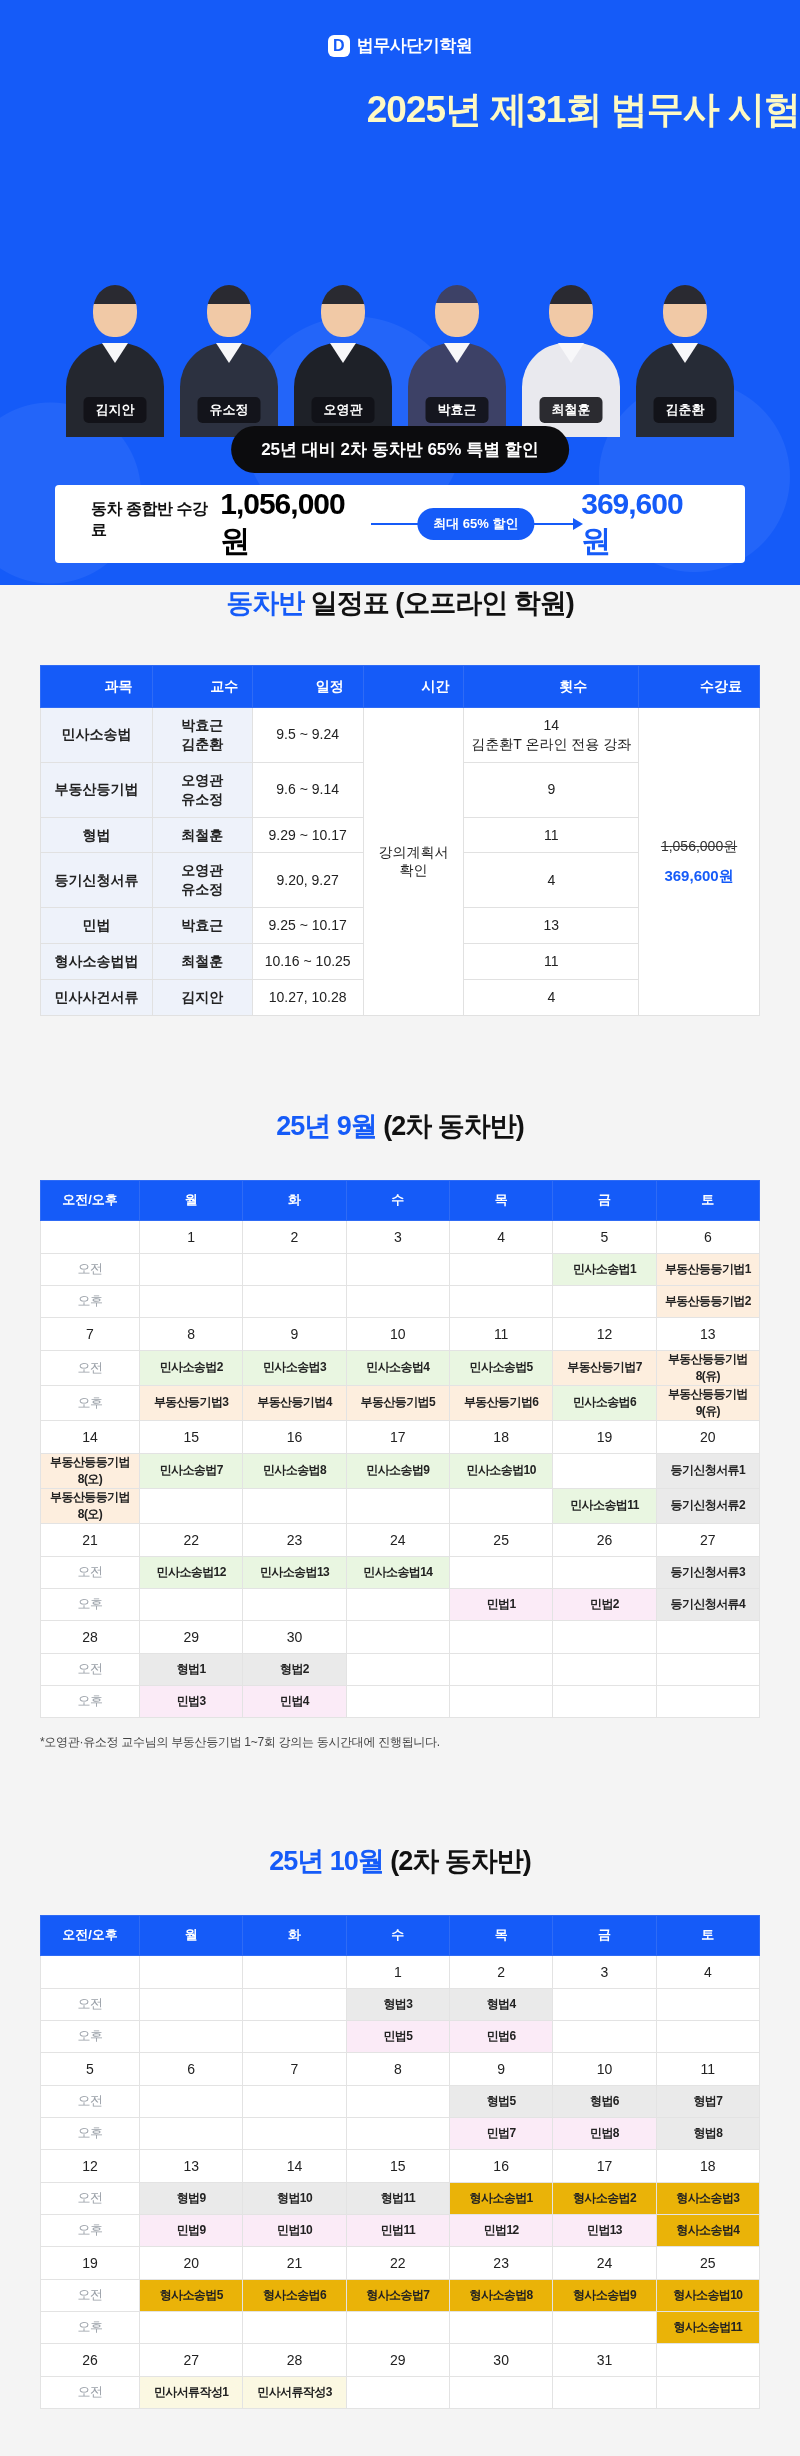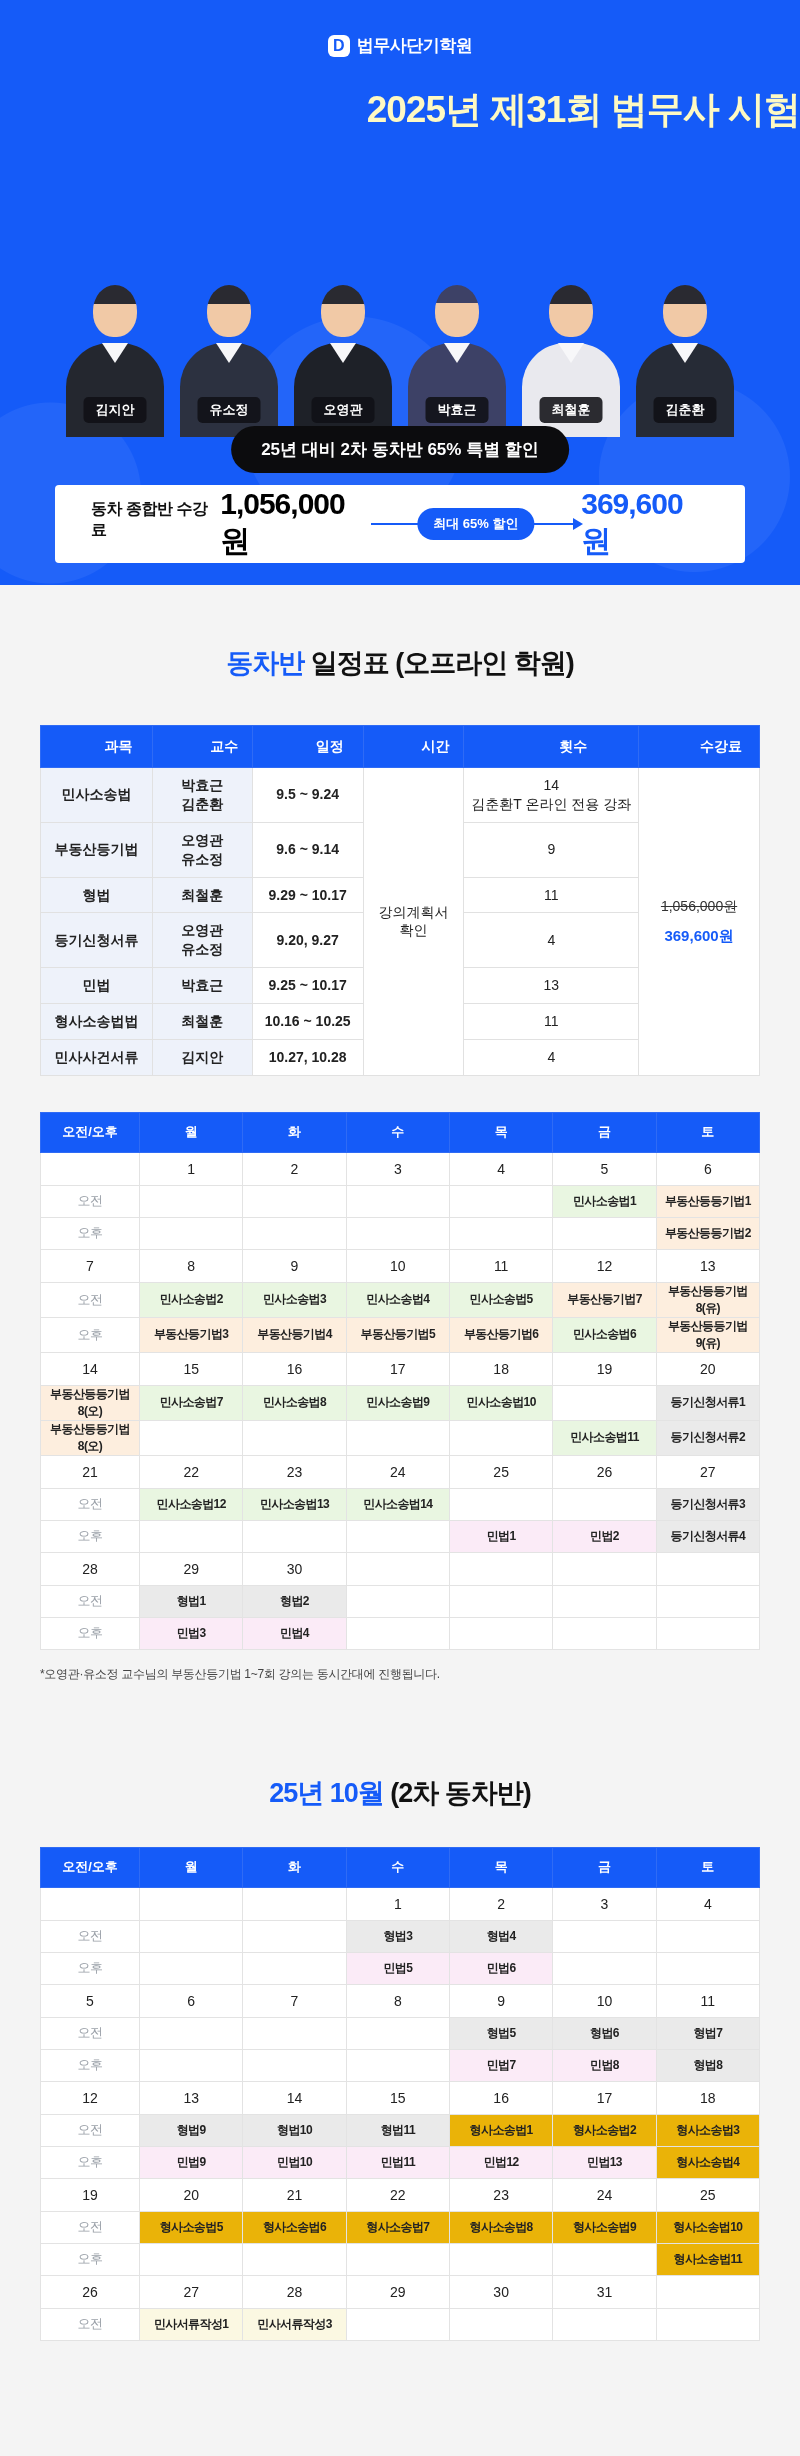--- a/index.html
+++ b/index.html
@@ -50,30 +50,30 @@
   .arrow-line::after { content:""; position:absolute; right:-2px; top:-5px;
     border-left:10px solid #155BF8; border-top:6px solid transparent; border-bottom:6px solid transparent; }
   .discount-pill { position:absolute; left:50%; top:50%; transform:translate(-50%,-50%);
     background:#155BF8; color:#fff; font-size:13px; font-weight:bold; padding:7px 16px; border-radius:17px; white-space:nowrap; }
   .price-final { font-size:30px; font-weight:bold; color:#155BF8; letter-spacing:-1px; }
 
   
   .content { background:#f4f4f4; padding-bottom:0; }
   .section-title { text-align:center; font-size:27px; font-weight:bold; letter-spacing:-1px; color:#111; }
   .section-title .hl { color:#155BF8; }
-  .sched-title { padding-top:60px; }
+  .sched-title { }
 
   
   table { border-collapse:collapse; }
   .sched-table { width:720px; margin:44px auto 0; background:#fff; }
   .sched-table th { background:#155BF8; color:#fff; font-size:14px; font-weight:bold; height:42px; border:1px solid #2f6bf5;padding-left:44px; }
   .sched-table td { border:1px solid #e1e1e1; text-align:center; font-size:14px; color:#222; padding:8px 4px; white-space:pre-line; line-height:1.35; }
   .sched-table td.col-subject { background:#eef2fa; font-weight:bold; font-size:14px; width:112px; }
   .sched-table td.col-prof { background:#eef2fa; font-weight:bold; width:100px; }
-  .sched-table td.col-dates { width:111px; font-weight:700; }
+  .sched-table td.col-dates { width:111px; font-weight:400; }
   .sched-table td.col-time { width:101px; font-weight:500; }
   .sched-table td.col-count { width:175px; }
   .sched-table td.col-fee { width:121px; }
   .fee-old { text-decoration:line-through; color:#333; font-size:14px; font-weight:500; }
   .fee-new { color:#155BF8; font-weight:bold; font-size:15px; margin-top:10px; }
 
   
   .cal-title { margin-top:92px; }
   .cal-table { width:720px; margin:36px auto 13px; background:#fff; table-layout:fixed; }
   .cal-table col.c0 { width:99px; }
@@ -214,20 +214,23 @@
         </tr>
         <tr>
           <td class="col-subject">민사사건서류</td>
           <td class="col-prof">김지안</td>
           <td class="col-dates">10.27, 10.28</td>
           <td class="col-count">4</td>
         </tr>
       </tbody>
   </table>
 
+  <div class="section-title cal-title">
+    <span class="hl">25년 9월</span><span> (2차 동차반)</span>
+  </div>
   <div>
       <table class="cal-table">
         <colgroup>
           <col class="c0">
           <col>
           <col>
           <col>
           <col>
           <col>
           <col>

